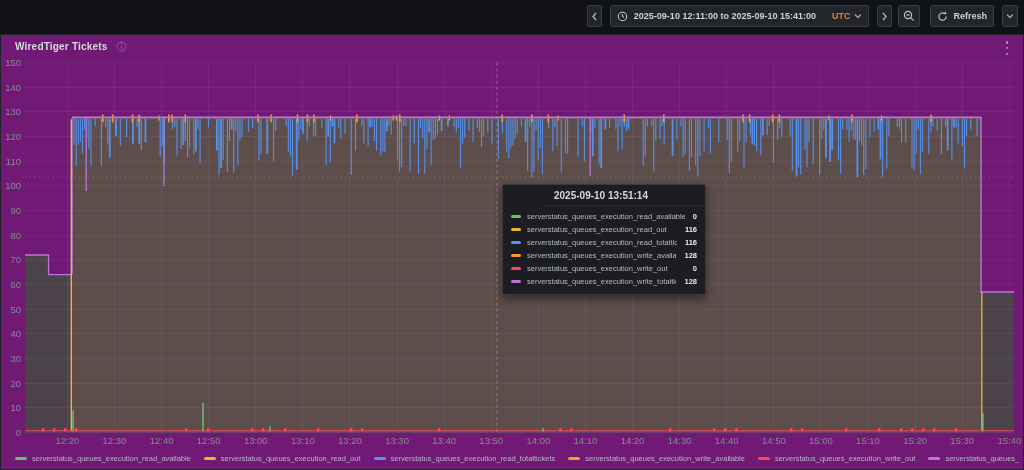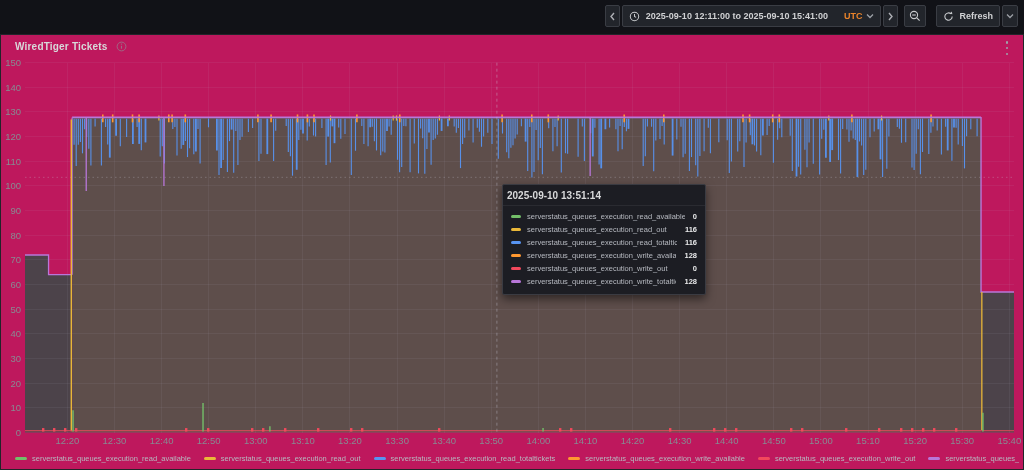--- a/index.html
+++ b/index.html
@@ -5,41 +5,41 @@
   html,body{margin:0;padding:0;background:#111217;}
   body{width:1024px;height:470px;position:relative;overflow:hidden;
        font-family:"Liberation Sans",sans-serif;color:#d8d9da;}
   
   .topbar{position:absolute;left:0;top:0;width:1024px;height:34px;background:#111217;}
   .tb-right{position:absolute;right:6px;top:5px;display:flex;align-items:center;}
   .btn{height:22px;display:flex;align-items:center;background:#22252b;
        border:1px solid #3a3d44;border-radius:2px;color:#d0d1d3;font-size:9px;
        font-weight:700;padding:0 6px;box-sizing:border-box;cursor:pointer;white-space:nowrap;}
   .btn svg{display:block;}
-  .grp{display:flex;gap:2px;}
+  .grp{display:flex;gap:8px;}
   .sp6{width:6px;} .sp10{width:10px;}
   .tz{color:#e8832a;margin-left:16px;font-weight:700;}
   .caret{margin-left:4px;display:flex;}
   .icon-clock{margin-right:6px;display:flex;}
   
   .panel{position:absolute;left:0;top:34px;width:1024px;height:436px;
-         background:#be185d;border:1px solid #23242a;box-sizing:border-box;}
+         background:#701a75;border:1px solid #23242a;box-sizing:border-box;}
   .panel-header{position:absolute;left:0;top:0;width:100%;height:22px;display:flex;align-items:center;}
   .panel-title{font-size:10px;font-weight:700;color:#d8d9da;margin-left:14px;letter-spacing:.2px;}
   .info-ic{margin-left:8px;display:flex;opacity:.7;}
   .kebab{position:absolute;right:10px;top:5px;width:12px;height:14px;display:flex;
          flex-direction:column;align-items:center;justify-content:space-between;padding:1px 0;cursor:pointer;}
   .kebab i{width:2.5px;height:2.5px;border-radius:50%;background:#9fa3ab;}
   .chart-svg{position:absolute;left:0;top:22px;}
   svg text{font-family:"Liberation Sans",sans-serif;}
   
   .tooltip{position:absolute;left:501px;top:183px;width:202px;background:#1c1d23;
            border:1px solid #3a3b42;border-radius:2px;box-shadow:0 4px 10px rgba(0,0,0,.5);z-index:5;}
-  .tt-header{padding:5px 4px 4px;font-size:10px;font-weight:700;color:#d8d9da;
-             border-bottom:1px solid #2a2b31;}
+  .tt-header{padding:5px 11px 4px;font-size:10px;font-weight:700;color:#d8d9da;
+             border-bottom:1px solid #2a2b31;margin-left:40px;}
   .tt-body{padding:4px 8px 6px;}
   .tt-row{display:flex;align-items:center;height:13px;}
   .tt-swatch{width:10px;height:3px;border-radius:2px;margin-right:6px;flex:none;}
   .tt-name{flex:1;font-size:7.5px;color:#b6b9c0;overflow:hidden;white-space:nowrap;}
   .tt-val{font-size:7.5px;font-weight:700;color:#e8e9ea;margin-left:8px;}
   
   .legend{position:absolute;left:14px;top:414px;right:4px;height:18px;display:flex;
           align-items:center;gap:13px;overflow:hidden;}
   .lg-item{display:flex;align-items:center;cursor:pointer;white-space:nowrap;}
   .lg-swatch{width:12px;height:3px;border-radius:2px;margin-right:5px;flex:none;}

